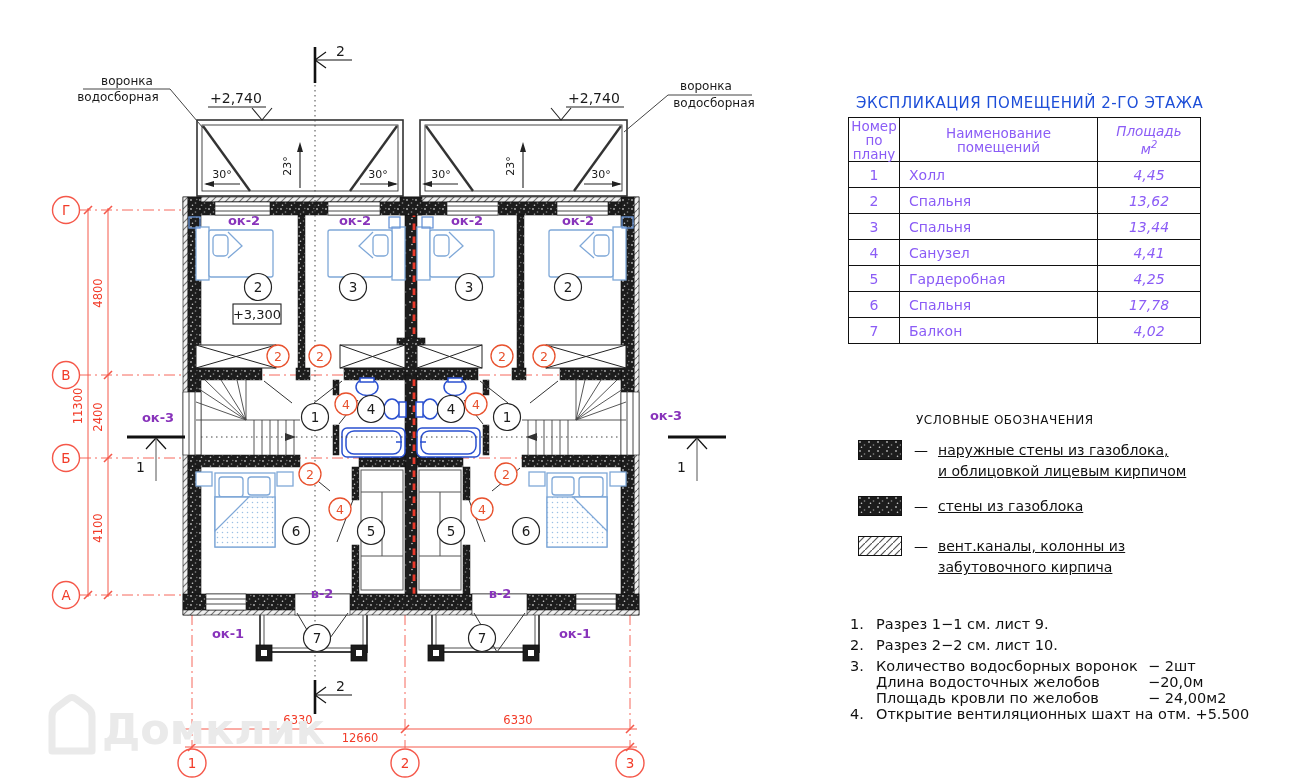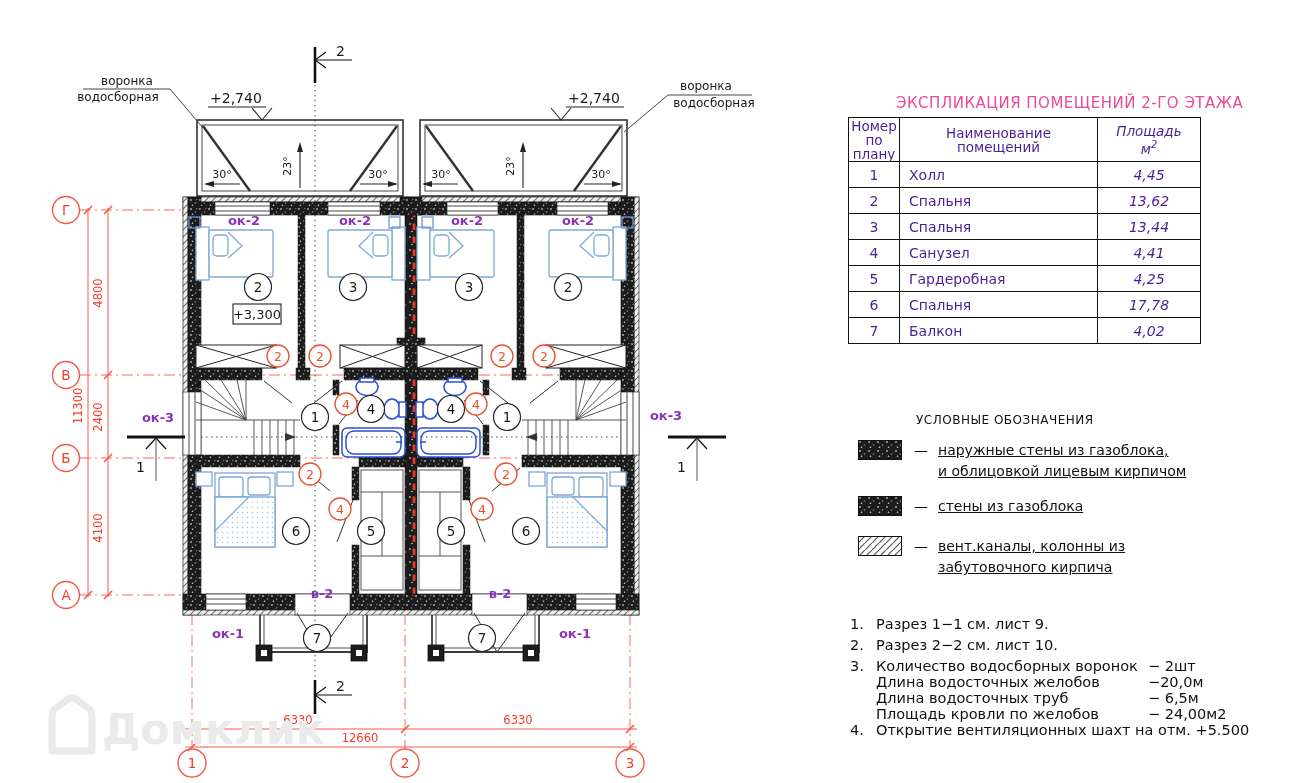--- a/index.html
+++ b/index.html
@@ -1,24 +1,24 @@
 <!DOCTYPE html>
 <html><head>
 <meta charset="utf-8">
 <style>
   html,body{margin:0;padding:0;background:#fff;width:1307px;height:783px;overflow:hidden;
     font-family:"DejaVu Sans",sans-serif;}
   #stage{position:relative;width:1307px;height:783px;background:#fff;}
   #plan-svg{position:absolute;left:0;top:0;}
   
   .abs{position:absolute;}
-  #expl-title{left:856px;top:94px;width:340px;font-size:15px;letter-spacing:.5px;color:#ec4899;
-    white-space:nowrap;margin-left:40px;}
+  #expl-title{left:856px;top:94px;width:340px;font-size:15px;letter-spacing:.5px;color:#1d4ed8;
+    white-space:nowrap;}
   #expl-table{left:848px;top:117px;border-collapse:collapse;table-layout:fixed;}
-  #expl-table td,#expl-table th{border:1.6px solid #111;color:#4c1d95;padding:0;}
+  #expl-table td,#expl-table th{border:1.6px solid #111;color:#8b5cf6;padding:0;}
   #expl-table th{font-weight:normal;font-size:13.5px;text-align:center;vertical-align:middle;line-height:14px;}
   #expl-table td{font-size:14px;height:25px;}
   .col-num{width:50px;text-align:center;}
   .col-name{width:188px;text-align:left;padding-left:9px !important;margin-top:23px;}
   .col-area{width:102px;text-align:center;font-style:italic;}
   #expl-table .hdr{height:44px;}
   sup{font-size:10px;}
   #legend-title{left:916px;top:413px;font-size:12px;letter-spacing:.5px;color:#111;white-space:nowrap;}
   .legend-row{display:flex;align-items:flex-start;color:#111;}
   .legend-swatch{width:44px;height:20px;flex:0 0 44px;margin-right:12px;}
@@ -660,25 +660,20 @@
       <span class="note-text">Количество водосборных воронок</span>
       <span class="note-value">−  2шт</span>
     </div>
     <div class="note-line">
       <span class="note-num"></span>
       <span class="note-text">Длина водосточных желобов</span>
       <span class="note-value">−20,0м</span>
     </div>
     <div class="note-line">
       <span class="note-num"></span>
-      <span class="note-text">Длина водосточных труб</span>
-      <span class="note-value">−  6,5м</span>
-    </div>
-    <div class="note-line">
-      <span class="note-num"></span>
       <span class="note-text">Площадь кровли по желобов</span>
       <span class="note-value">−  24,00м2</span>
     </div>
     <div class="note-line">
       <span class="note-num">4.</span>
         <span>Открытие вентиляционных шахт на отм. +5.500</span>
     </div>
   </div>
 
 </div>

